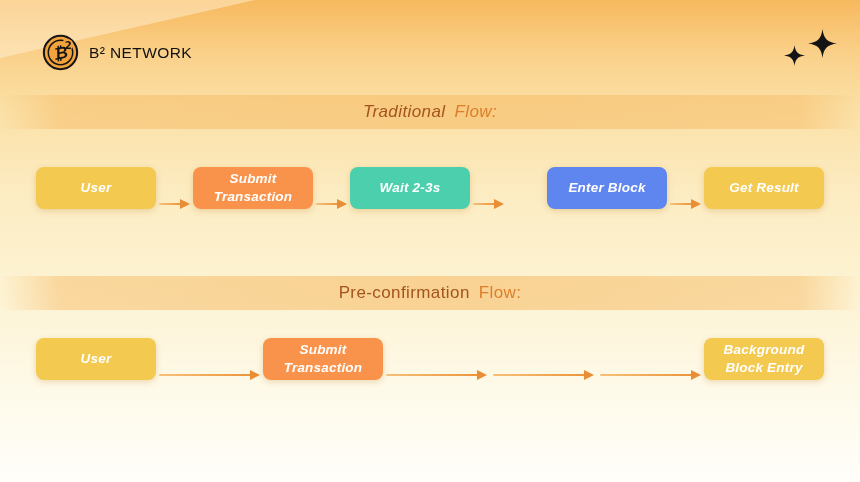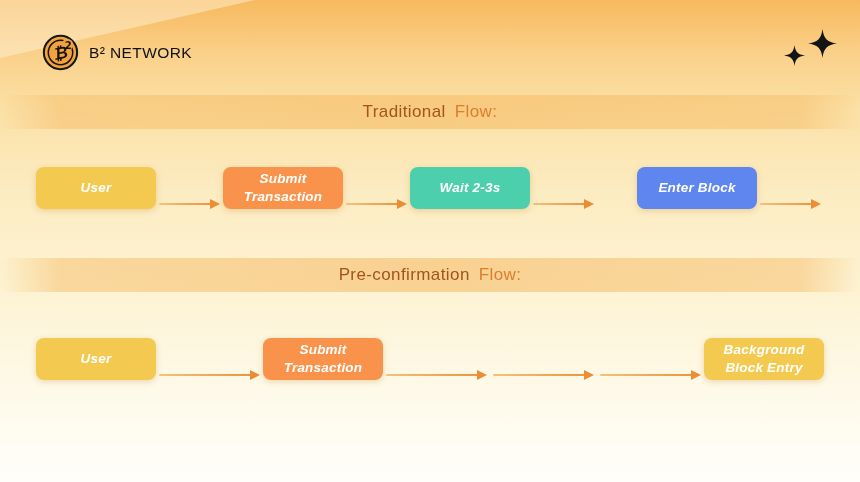--- a/index.html
+++ b/index.html
@@ -40,22 +40,22 @@
   .title-band{
     position:absolute;left:0;width:860px;height:34px;
     display:flex;align-items:center;justify-content:center;
     background:linear-gradient(90deg,
       rgba(246,188,104,0) 0%,
       rgba(246,188,104,0.50) 7%,
       rgba(246,188,104,0.60) 50%,
       rgba(246,188,104,0.50) 93%,
       rgba(246,188,104,0) 100%);
   }
-  .band-1{top:95px;}
-  .band-2{top:258px;}
+  .band-1{top:95px;font-style:italic;}
+  .band-2{top:276px;}
   .title-band .t-main{
     font-size:17px;font-weight:500;color:#a4531d;letter-spacing:0.4px;
   }
   .title-band .t-suffix{
     font-size:17px;font-weight:500;color:#dd7e2b;letter-spacing:0.4px;margin-left:9px;
   }
 
   
   .flow-row{
     position:absolute;left:0;width:860px;padding:0 36px;box-sizing:border-box;
@@ -130,20 +130,21 @@
     <div class="node" style="background-color: rgb(76, 207, 172);">Wait 2-3s</div>
     <div class="arrow">
         <span class="arrow-line"></span>
         <span class="arrow-head"></span>
       </div>
     <div class="node" style="background-color: rgb(95, 133, 238); margin-left: 40px;">Enter Block</div>
     <div class="arrow">
         <span class="arrow-line"></span>
         <span class="arrow-head"></span>
       </div>
+    <div class="node" style="background-color: rgb(243, 201, 79);">Get Result</div>
   </div>
 
   <div class="title-band band-2">
     <span class="t-main">Pre-confirmation</span>
     <span class="t-suffix">Flow:</span>
   </div>
 
   <div class="flow-row row-2">
     <div class="node" style="background-color: rgb(243, 201, 79);">User</div>
     <div class="arrow">

